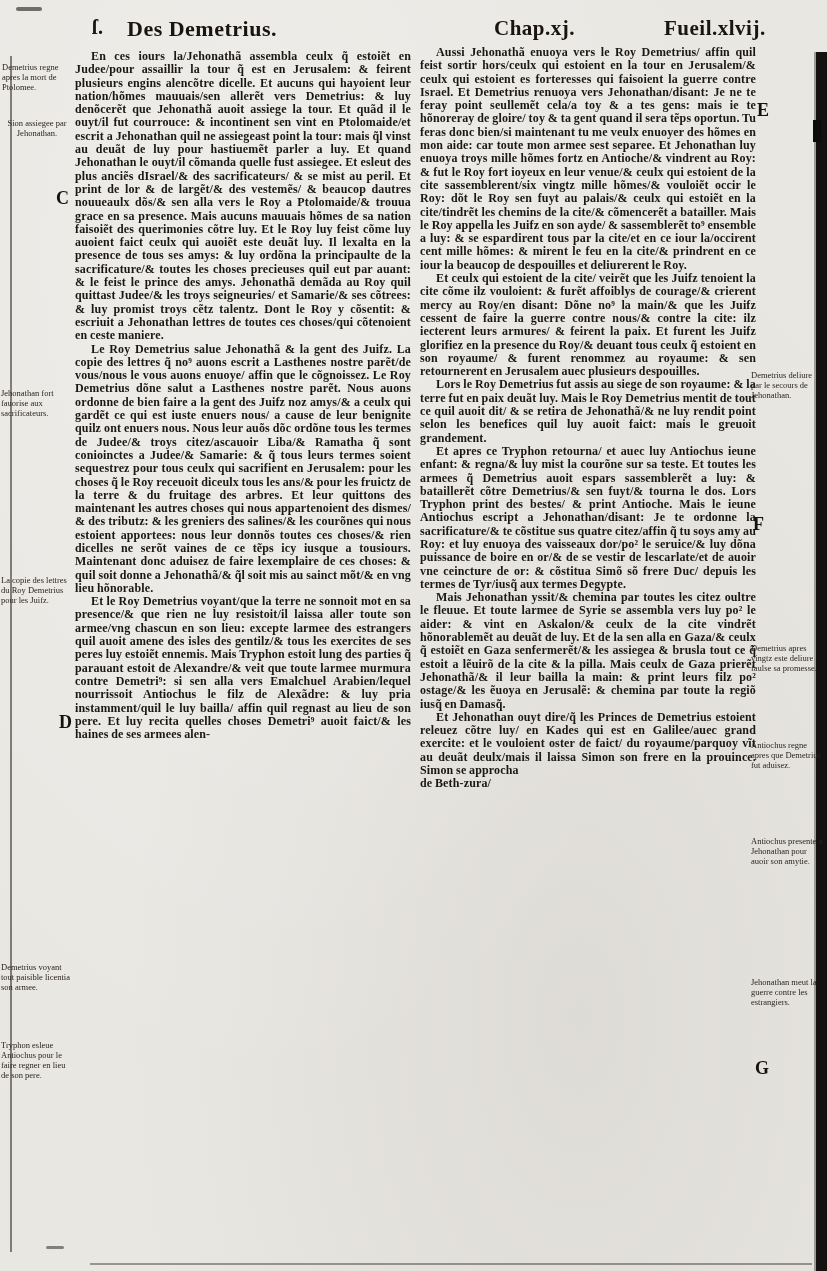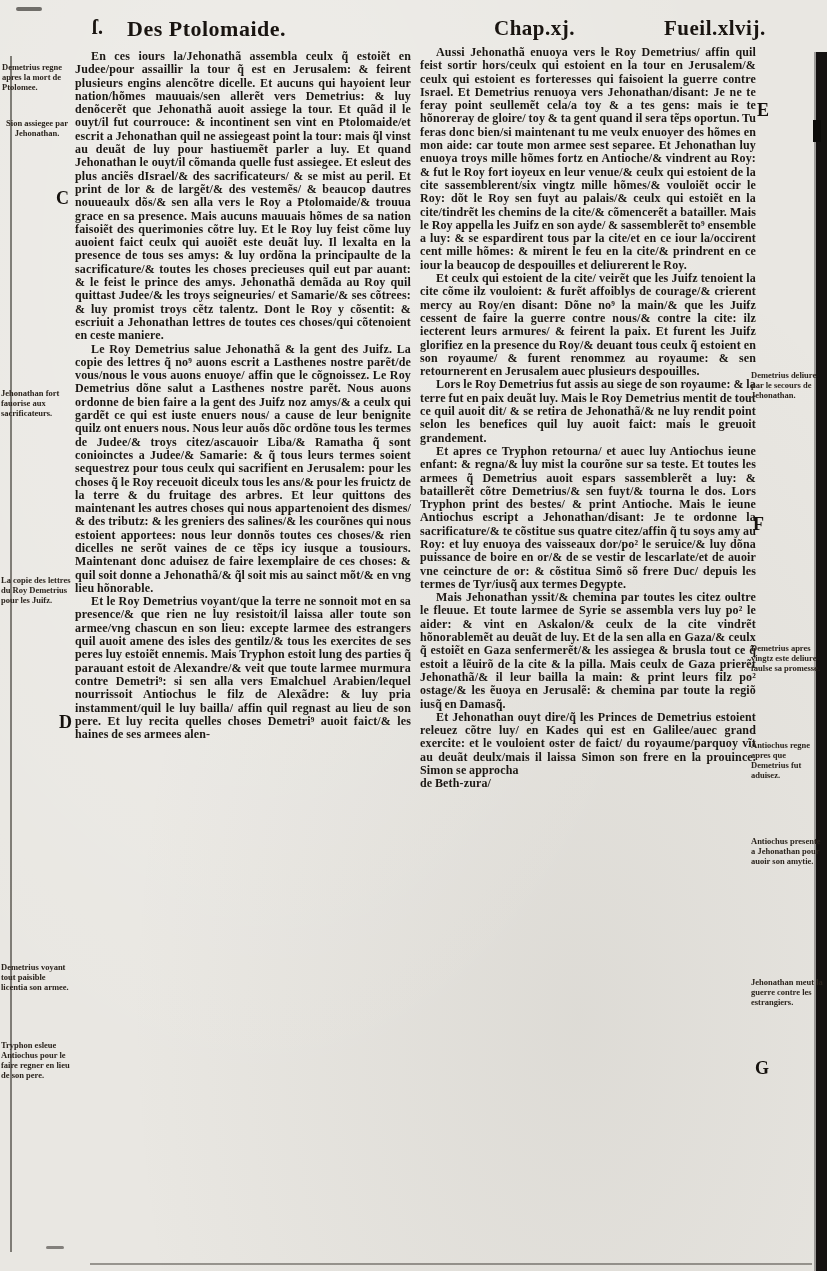--- a/index.html
+++ b/index.html
@@ -44,21 +44,21 @@
   }
   .col-left{left:75px;top:50px;}
   .col-right{left:420px;top:46px;}
   .col p{margin:0;text-indent:16px;}
   .col p.cont{text-indent:0;}
   .catchword{text-align:left;padding-right:48px;font-weight:700;}
 
   
   .gloss{
     position:absolute;width:70px;
-    font-size:8.5px;line-height:10px;font-weight:700;
+    font-size:8.5px;line-height:10px;font-weight:400;
     color:#2b241d;text-align:left;
   }
   .gl-l0{left:2px;top:62px;}
   .gl-l1{left:2px;top:118px;text-align:center;}
   .gl-l2{left:1px;top:388px;}
   .gl-l3{left:1px;top:575px;}
   .gl-l4{left:1px;top:962px;}
   .gl-l5{left:1px;top:1040px;}
   .gl-r0{left:751px;top:370px;width:72px;}
   .gl-r1{left:751px;top:643px;width:72px;}
@@ -81,21 +81,21 @@
 
   <div class="edge-right"></div>
   <div class="edge-right-blur"></div>
   <div class="edge-left"></div>
   <div class="edge-bottom"></div>
   <div class="speck-a"></div>
   <div class="speck-b"></div>
   <div class="speck-c"></div>
 
   <div class="hdr hdr-sig">ſ.</div>
-  <div class="hdr hdr-title">Des Ptolomaide.</div>
+  <div class="hdr hdr-title">Des Demetrius.</div>
   <div class="hdr hdr-chap">Chap.xj.</div>
   <div class="hdr hdr-folio">Fueil.xlvij.</div>
 
   <div class="col col-left">
     <p>En ces iours la/Jehonathã assembla ceulx q̃ estoiẽt en Judee/pour assaillir la tour q̃ est en Jerusalem: &amp; feirent plusieurs engins alencõtre dicelle. Et aucuns qui hayoient leur nation/hõmes mauuais/sen allerẽt vers Demetrius: &amp; luy denõcerẽt que Jehonathã auoit assiege la tour. Et quãd il le ouyt/il fut courrouce: &amp; incontinent sen vint en Ptolomaide/et escrit a Jehonathan quil ne assiegeast point la tour: mais q̃l vinst au deuãt de luy pour hastiuemẽt parler a luy. Et quand Jehonathan le ouyt/il cõmanda quelle fust assiegee. Et esleut des plus anciẽs dIsrael/&amp; des sacrificateurs/ &amp; se mist au peril. Et print de lor &amp; de largẽt/&amp; des vestemẽs/ &amp; beaucop dautres nouueaulx dõs/&amp; sen alla vers le Roy a Ptolomaide/&amp; trouua grace en sa presence. Mais aucuns mauuais hõmes de sa nation faisoiẽt des querimonies cõtre luy. Et le Roy luy feist cõme luy auoient faict ceulx qui auoiẽt este deuãt luy. Il lexalta en la presence de tous ses amys: &amp; luy ordõna la principaulte de la sacrificature/&amp; toutes les choses precieuses quil eut par auant: &amp; le feist le prince des amys. Jehonathã demãda au Roy quil quittast Judee/&amp; les troys seigneuries/ et Samarie/&amp; ses cõtrees: &amp; luy promist troys cẽtz talentz. Dont le Roy y cõsentit: &amp; escriuit a Jehonathan lettres de toutes ces choses/qui cõtenoient en ceste maniere.</p>
     <p>Le Roy Demetrius salue Jehonathã &amp; la gent des Juifz. La copie des lettres q̃ no⁹ auons escrit a Lasthenes nostre parẽt/de vous/nous le vous auons enuoye/ affin que le cõgnoissez. Le Roy Demetrius dõne salut a Lasthenes nostre parẽt. Nous auons ordonne de bien faire a la gent des Juifz noz amys/&amp; a ceulx qui gardẽt ce qui est iuste enuers nous/ a cause de leur benignite quilz ont enuers nous. Nous leur auõs dõc ordõne tous les termes de Judee/&amp; troys citez/ascauoir Liba/&amp; Ramatha q̃ sont conioinctes a Judee/&amp; Samarie: &amp; q̃ tous leurs termes soient sequestrez pour tous ceulx qui sacrifient en Jerusalem: pour les choses q̃ le Roy receuoit diceulx tous les ans/&amp; pour les fruictz de la terre &amp; du fruitage des arbres. Et leur quittons des maintenant les autres choses qui nous appartenoient des dismes/ &amp; des tributz: &amp; les greniers des salines/&amp; les courõnes qui nous estoient apportees: nous leur donnõs toutes ces choses/&amp; rien dicelles ne serõt vaines de ce tẽps icy iusque a tousiours. Maintenant donc aduisez de faire lexemplaire de ces choses: &amp; quil soit donne a Jehonathã/&amp; q̃l soit mis au sainct mõt/&amp; en vng lieu hõnorable.</p>
     <p>Et le Roy Demetrius voyant/que la terre ne sonnoit mot en sa presence/&amp; que rien ne luy resistoit/il laissa aller toute son armee/vng chascun en son lieu: excepte larmee des estrangers quil auoit amene des isles des gentilz/&amp; tous les exercites de ses peres luy estoiẽt ennemis. Mais Tryphon estoit lung des parties q̃ parauant estoit de Alexandre/&amp; veit que toute larmee murmura contre Demetri⁹: si sen alla vers Emalchuel Arabien/lequel nourrissoit Antiochus le filz de Alexãdre: &amp; luy pria instamment/quil le luy bailla/ affin quil regnast au lieu de son pere. Et luy recita quelles choses Demetri⁹ auoit faict/&amp; les haines de ses armees alen-</p>
   </div>
 
   <div class="col col-right">

